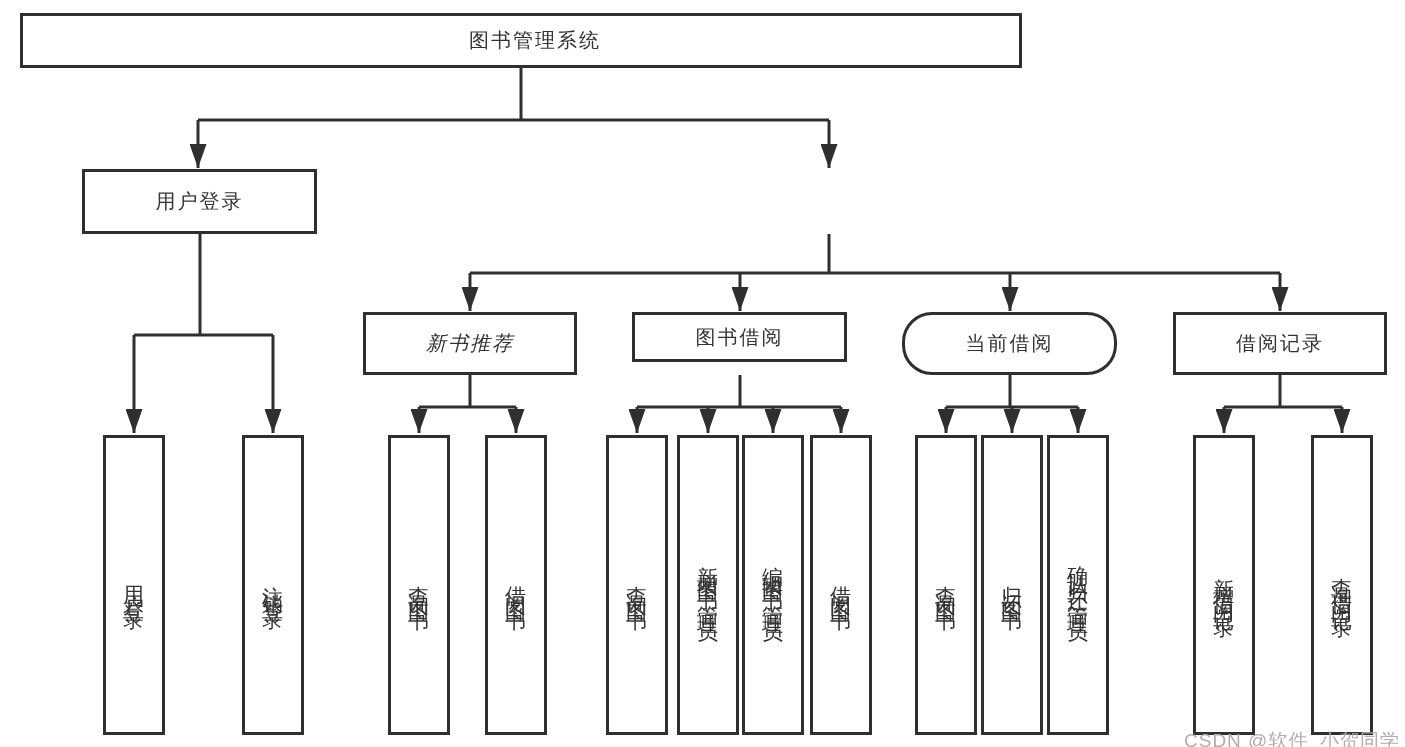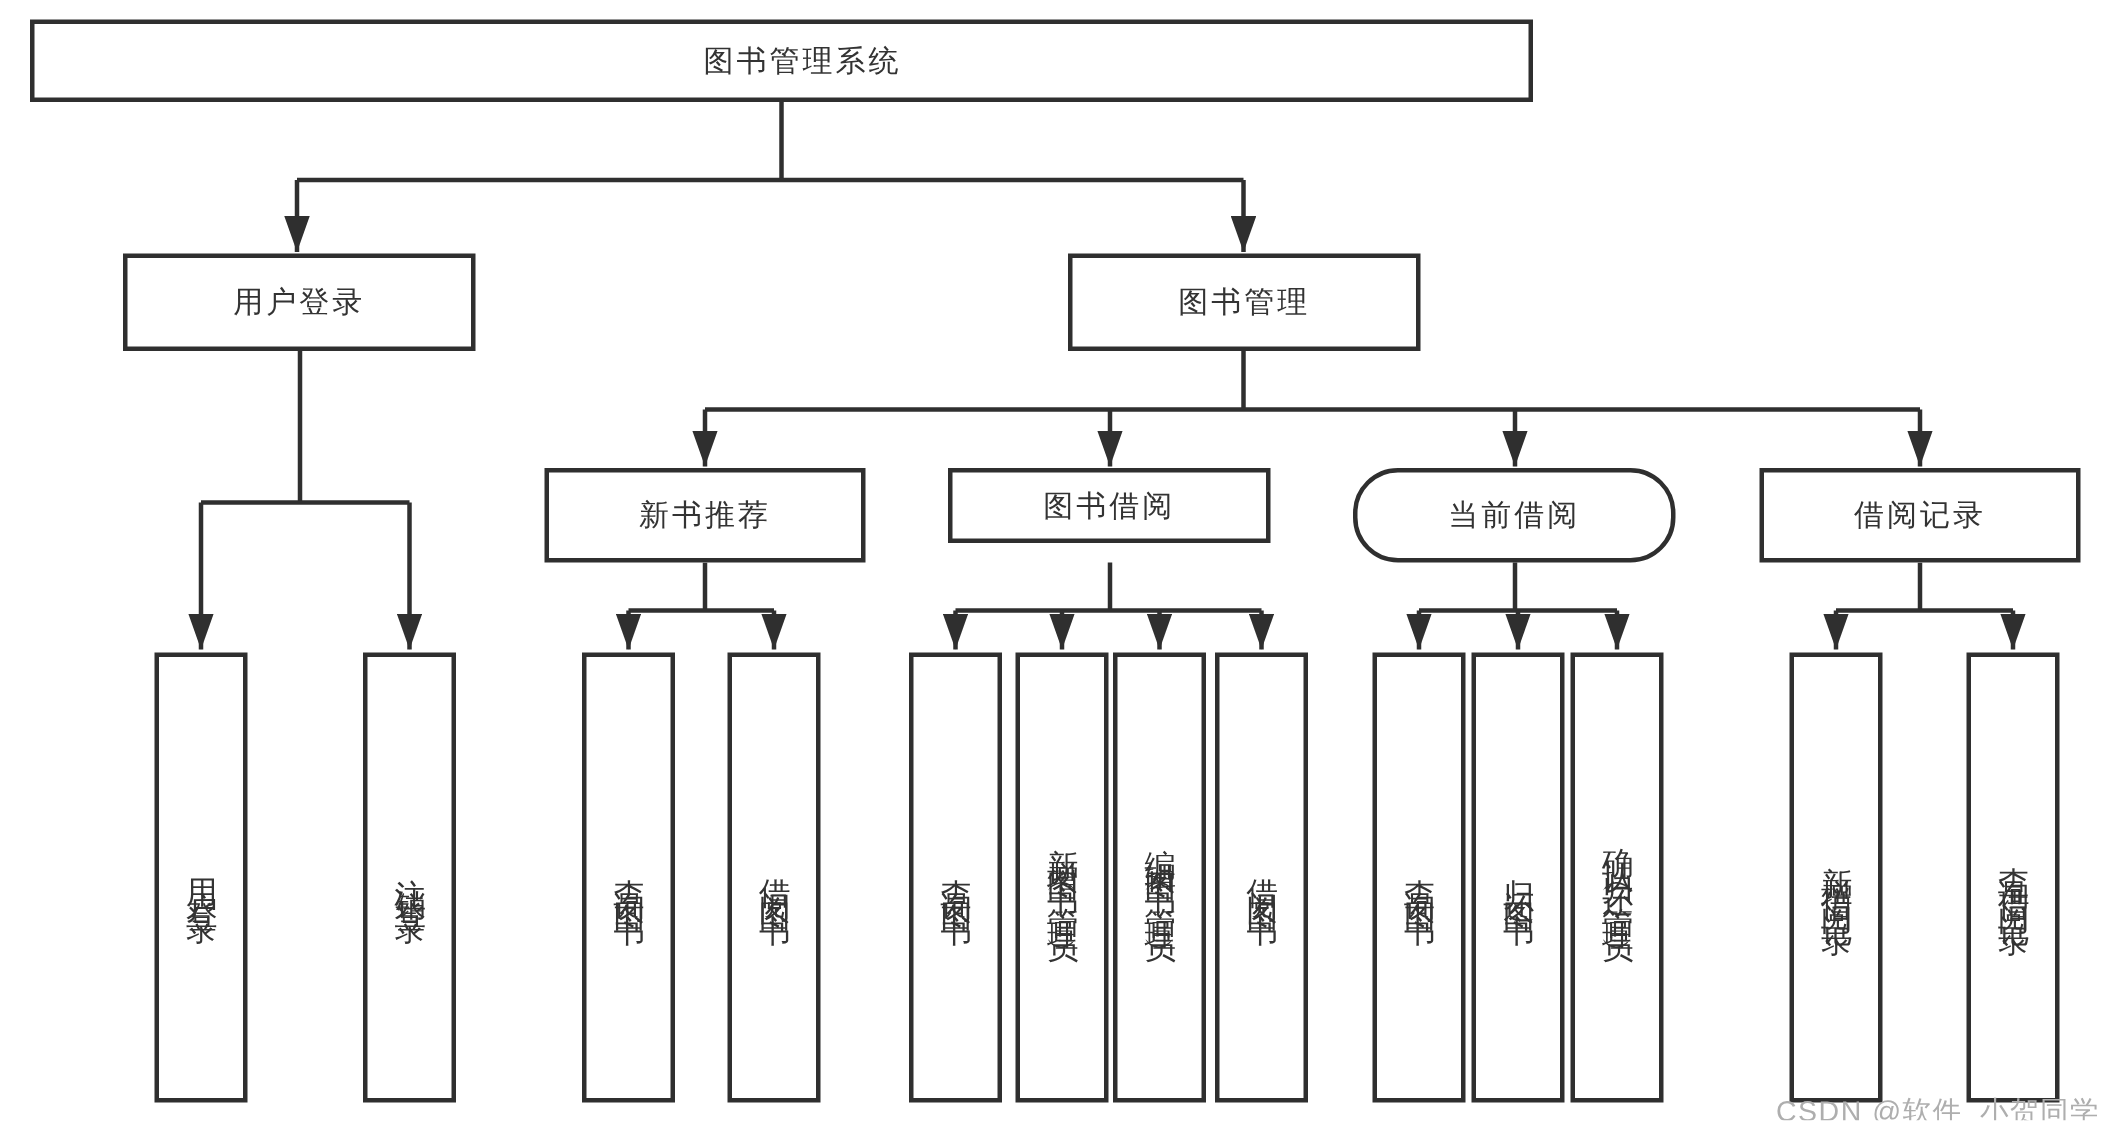--- a/index.html
+++ b/index.html
@@ -28,21 +28,21 @@
     letter-spacing:8px;
     line-height:1;
     white-space:nowrap;
   }
   
   #root{left:20px;top:13px;width:1002px;height:55px;padding-left:28px;}
   
   #n-user-login{left:82px;top:169px;width:235px;height:65px;}
   #n-book-mgmt{left:712px;top:169px;width:235px;height:65px;}
   
-  #n-new-book{left:363px;top:312px;width:214px;height:63px;}
+  #n-new-book{left:363px;top:312px;width:214px;height:63px;font-style:italic;}
   #n-borrow{left:632px;top:312px;width:215px;height:50px;}
   #n-current{left:902px;top:312px;width:215px;height:63px;border-radius:30px;}
   #n-records{left:1173px;top:312px;width:214px;height:63px;}
   
   .leaf{top:435px;width:62px;height:300px;}
   #lf-user-login{left:103px;}
   #lf-logout{left:242px;}
   #lf-nbr-query{left:388px;}
   #lf-nbr-borrow{left:485px;}
   #lf-bb-query{left:606px;}
@@ -114,23 +114,20 @@
     </g>
   </svg>
 
   <div id="root" class="node">
     <span class="h-label">图书管理系统</span>
   </div>
 
   <div id="n-user-login" class="node">
     <span class="h-label">用户登录</span>
   </div>
-  <div id="n-book-mgmt" class="node">
-    <span class="h-label">图书管理</span>
-  </div>
 
   <div id="n-new-book" class="node">
     <span class="h-label">新书推荐</span>
   </div>
   <div id="n-borrow" class="node">
     <span class="h-label">图书借阅</span>
   </div>
   <div id="n-current" class="node">
     <span class="h-label">当前借阅</span>
   </div>

